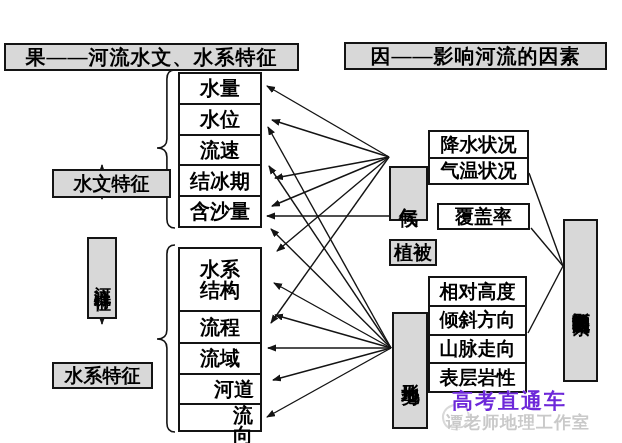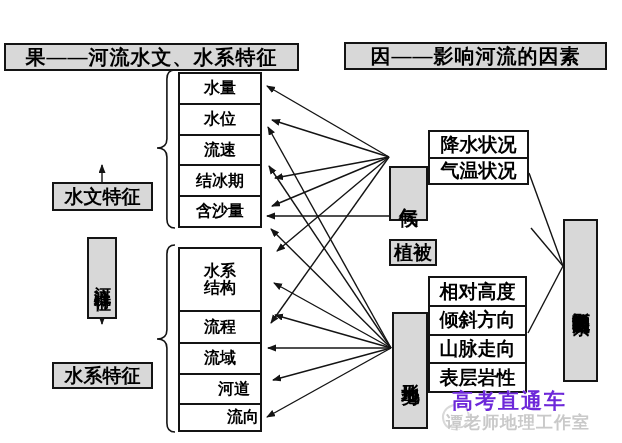--- a/index.html
+++ b/index.html
@@ -14,21 +14,21 @@
   }
   .gray{background:#d8d8d8;border:2px solid #141414;}
   .title{font-size:20px;letter-spacing:1px;}
   .vert{writing-mode:vertical-rl;text-orientation:upright;letter-spacing:3px;}
   .col{
     position:absolute;display:flex;flex-direction:column;box-sizing:border-box;
     background:#ffffff;border:2px solid #141414;
   }
   .cell{
     display:flex;align-items:center;justify-content:center;flex:1;
-    border-top:2px solid #141414;font-weight:bold;font-size:16px;
+    border-top:2px solid #141414;font-weight:bold;font-size:20px;
     white-space:pre-line;text-align:center;line-height:1.02;
   }
   .cell.first{border-top:none;}
   .factor-cell{font-size:19px;}
   .wm1{
     position:absolute;left:452px;top:387px;font-size:21px;font-weight:bold;
     color:#6d28d9;letter-spacing:2px;white-space:nowrap;
     text-shadow:1px 1px 0 #ffffff;
   }
   .wm2{
@@ -79,21 +79,21 @@
       </g>
   </svg>
 
   <div class="box gray title" style="left:4px;top:7px;width:295px;height:28px;">
     <span>果——河流水文、水系特征</span>
   </div>
   <div class="box gray title" style="left:344px;top:6px;width:263px;height:28px;">
     <span>因——影响河流的因素</span>
   </div>
 
-  <div class="box gray" style="left:52px;top:146px;width:101px;height:29px;font-size:19px;">
+  <div class="box gray" style="left:52px;top:133px;width:119px;height:29px;font-size:19px;">
     <span>水文特征</span>
   </div>
   <div class="box gray vert" style="left:87px;top:201px;width:30px;height:82px;font-size:17px;">
     <span>河流特征</span>
   </div>
   <div class="box gray" style="left:52px;top:326px;width:101px;height:27px;font-size:19px;">
     <span>水系特征</span>
   </div>
 
   <div class="col" style="left:178px;top:72px;width:84px;height:156px;">
@@ -117,20 +117,23 @@
     <span>气候</span>
   </div>
   <div class="col" style="left:428px;top:130px;width:101px;height:55px;">
     <div class="cell first factor-cell">降水状况</div>
     <div class="cell factor-cell">气温状况</div>
   </div>
 
   <div class="box gray" style="left:389px;top:203px;width:48px;height:27px;font-size:19px;">
     <span>植被</span>
   </div>
+  <div class="col" style="left:437px;top:203px;width:93px;height:27px;">
+    <div class="cell first factor-cell">覆盖率</div>
+  </div>
 
   <div class="box gray vert" style="left:392px;top:276px;width:36px;height:117px;font-size:18px;letter-spacing:1px;">
     <span>地形地势</span>
   </div>
   <div class="col" style="left:428px;top:276px;width:99px;height:117px;">
     <div class="cell first factor-cell">相对高度</div>
     <div class="cell factor-cell">倾斜方向</div>
     <div class="cell factor-cell">山脉走向</div>
     <div class="cell factor-cell">表层岩性</div>
   </div>

